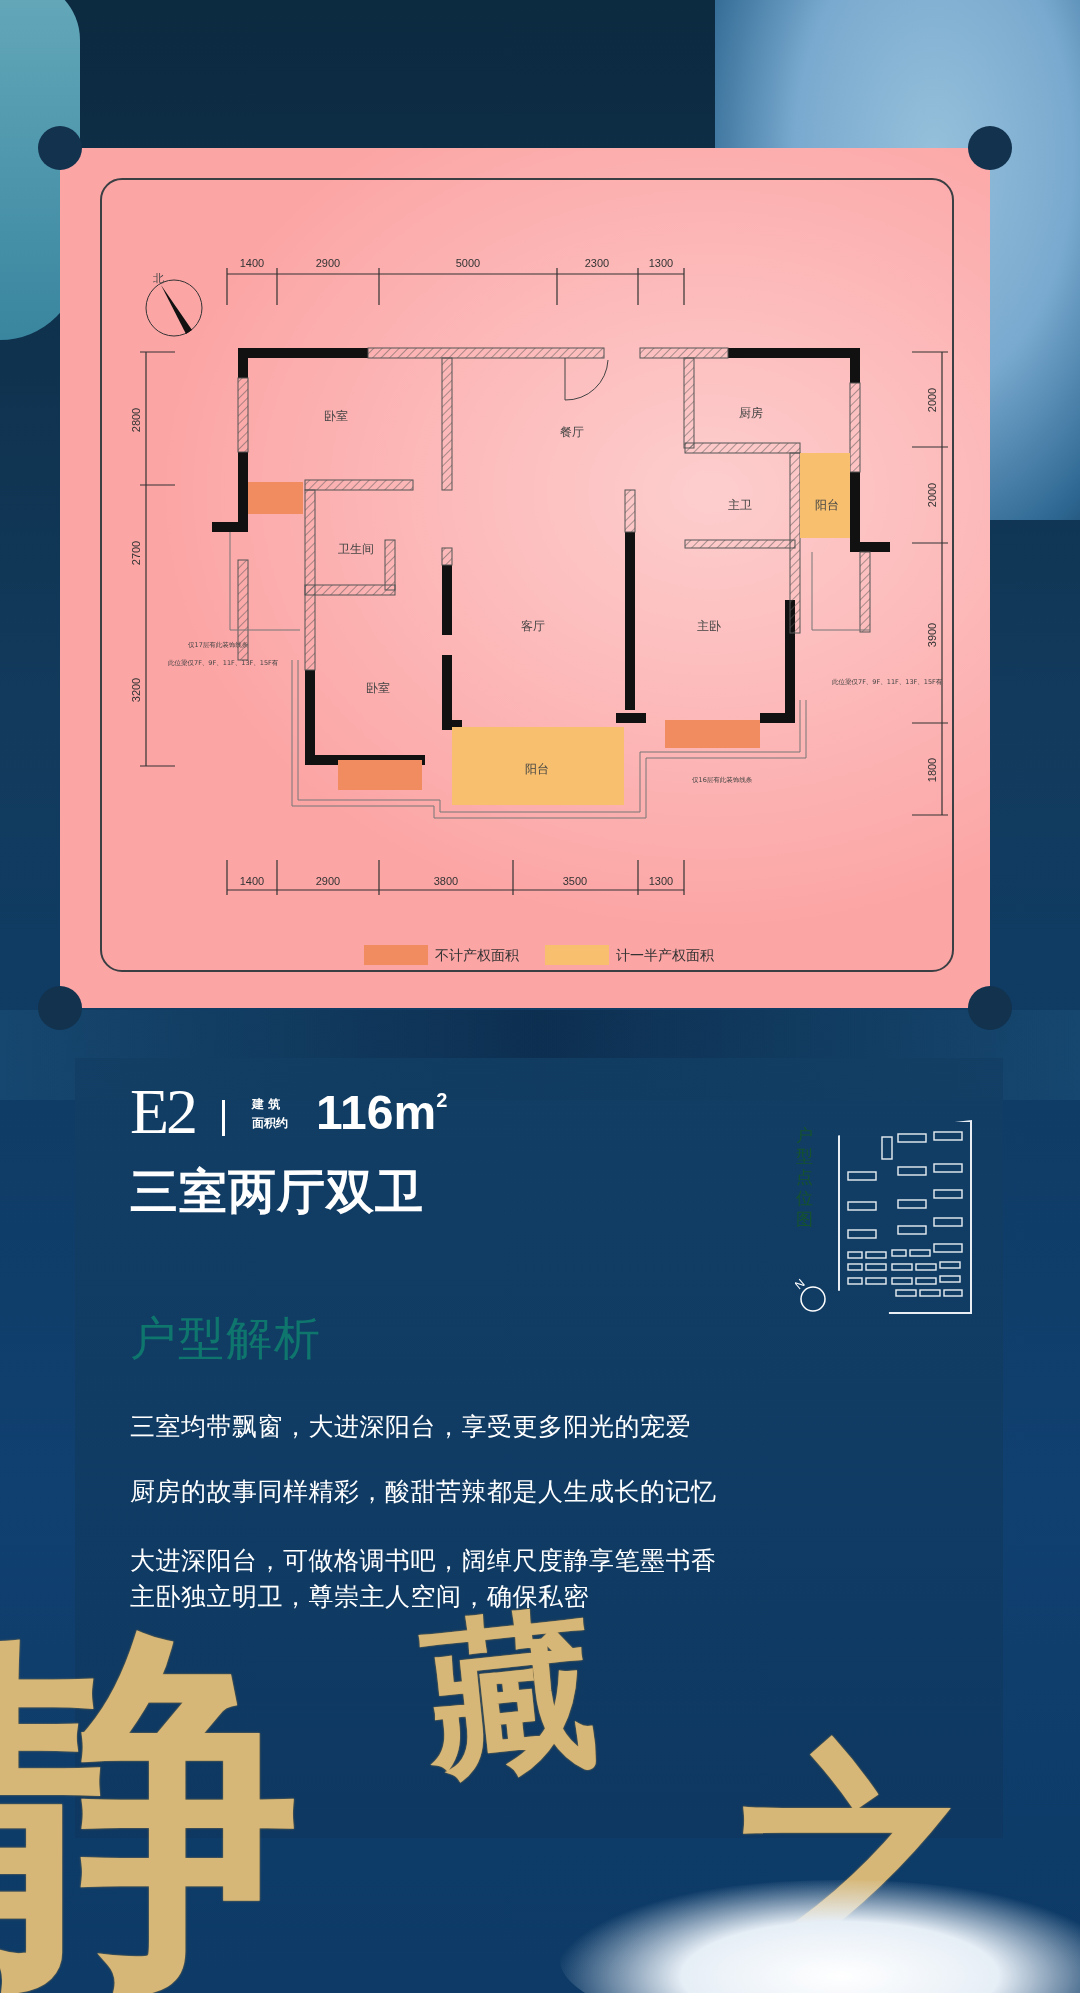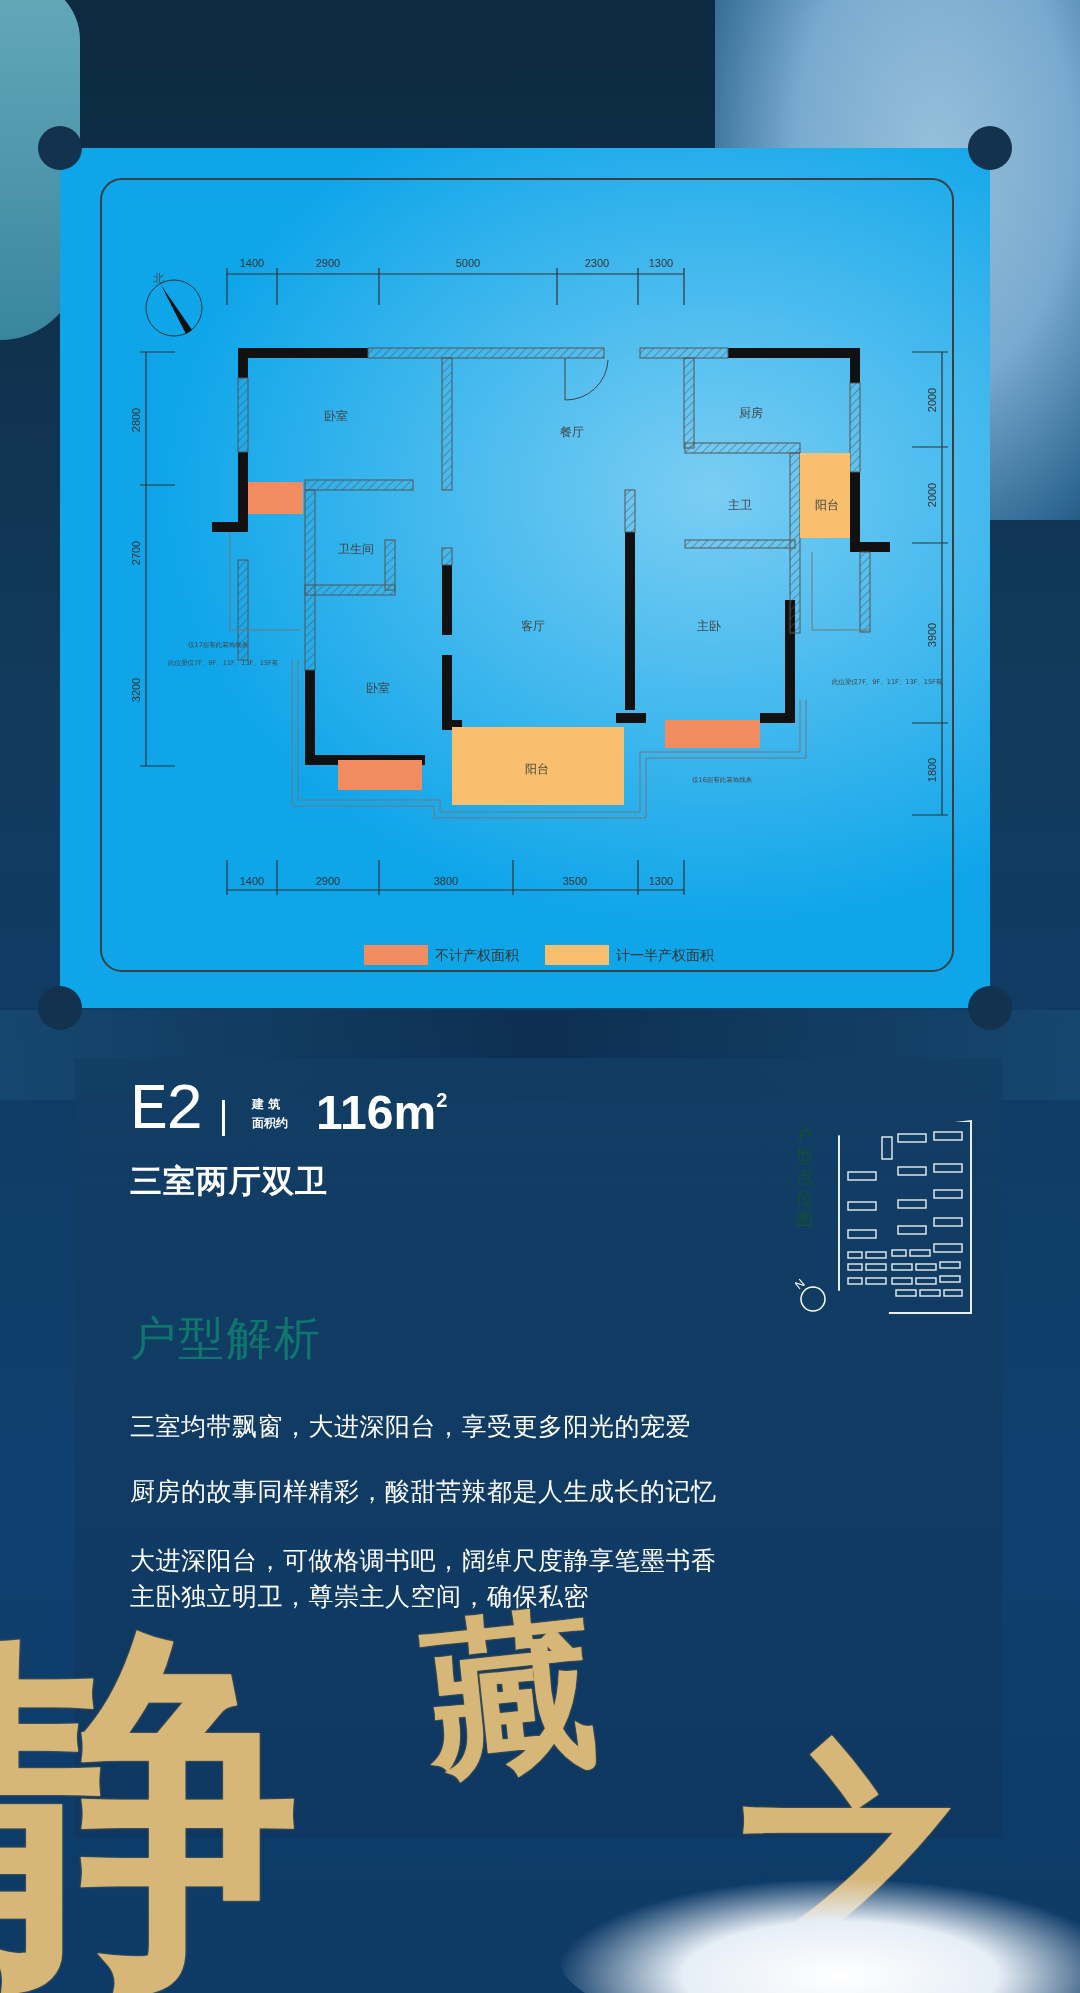--- a/index.html
+++ b/index.html
@@ -7,40 +7,40 @@
     background:linear-gradient(180deg,#0c2a40 0%,#123a5c 35%,#0f3c66 55%,#104070 75%,#0d3a66 100%);}
   .bg-swirl-l{position:absolute;left:-40px;top:-20px;width:120px;height:360px;border-radius:0 60px 80px 0;
     background:linear-gradient(180deg,#6fb7c8,#3e8fa8);opacity:.9;}
   .bg-swirl-r{position:absolute;left:715px;top:0;width:365px;height:520px;
     background:radial-gradient(ellipse at 60% 30%,#9dc8e3 0%,#7fb0d6 45%,#2f6a95 80%,transparent 100%);
     border-radius:0 0 0 120px;opacity:.95;}
   .bg-dark-band{position:absolute;left:0;top:1010px;width:1080px;height:90px;
     background:linear-gradient(90deg,#1a4e76,#0b2744 50%,#1a4e76);opacity:.6;}
 
   
-  .plan-card{position:absolute;left:60px;top:148px;width:930px;height:860px;background:#0ea5e9;
+  .plan-card{position:absolute;left:60px;top:148px;width:930px;height:860px;background:#fca5a5;
     border-radius:0;}
   .plan-card:before{content:"";position:absolute;inset:0;
     background:radial-gradient(ellipse at 70% 40%,rgba(255,255,255,.45),transparent 60%);}
   .corner{position:absolute;width:44px;height:44px;border-radius:50%;background:#12324e;}
   .frame{position:absolute;left:40px;top:30px;width:850px;height:790px;border:2px solid #3a3f44;
     border-radius:22px;}
   .plan-svg{position:absolute;left:0;top:0;}
 
   
   .info-panel{position:absolute;left:75px;top:1058px;width:928px;height:780px;
     background:linear-gradient(180deg,rgba(18,62,100,.85),rgba(14,55,95,.8));}
-  .unit-code{position:absolute;left:130px;top:1075px;color:#fff;font-family:Liberation Mono, monospace;
+  .unit-code{position:absolute;left:130px;top:1075px;color:#fff;font-family:Liberation Serif, serif;
     font-size:64px;letter-spacing:-3px;font-weight:normal;}
   .unit-sep{position:absolute;left:222px;top:1100px;width:3px;height:36px;background:#fff;}
   .area-label{position:absolute;left:252px;top:1095px;color:#fff;font-size:12px;line-height:19px;font-weight:bold;width:60px;}
   .area-value{position:absolute;left:316px;top:1085px;color:#fff;font-family:"Liberation Sans",sans-serif;
     font-size:48px;font-weight:bold;text-align:right;}
   .area-value sup{font-size:20px;vertical-align:top;position:relative;top:4px;}
-  .unit-type{position:absolute;left:130px;top:1160px;color:#fff;font-size:32px;font-weight:bold;letter-spacing:1px;}
+  .unit-type{position:absolute;left:130px;top:1160px;color:#fff;font-size:48px;font-weight:bold;letter-spacing:1px;}
   .analysis-title{position:absolute;left:130px;top:1308px;color:#0f766e;font-family:"DejaVu Serif",serif;
     font-size:46px;letter-spacing:2px;}
   .desc{position:absolute;left:130px;color:#fff;font-size:25px;letter-spacing:.5px;}
 
   .locmap{position:absolute;left:838px;top:1120px;width:130px;height:190px;border:2px solid #e8eef3;
     clip-path:polygon(0 8%,100% 0,100% 100%,38% 100%,38% 88%,0 88%);}
   .locmap-label{position:absolute;left:796px;top:1125px;width:22px;color:#14532d;font-size:17px;line-height:21px;}
   .compass2{position:absolute;left:795px;top:1275px;}
 
   

